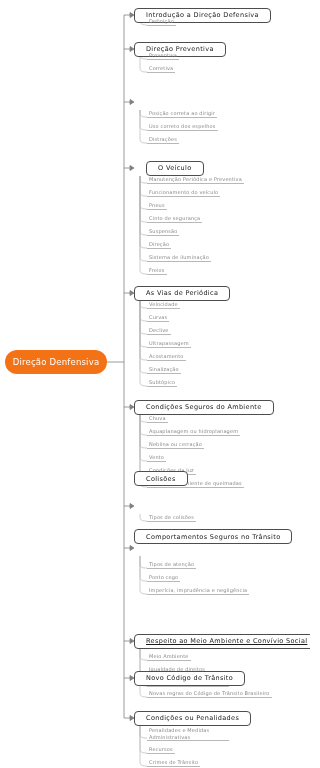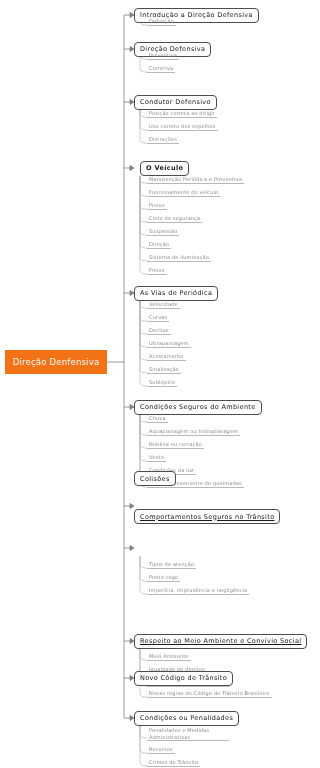--- a/index.html
+++ b/index.html
@@ -32,21 +32,21 @@
   }
 
   
   .root-node {
     position: absolute;
     left: 5px;
     top: 350px;
     width: 102px;
     height: 24px;
     background: #F47216;
-    border-radius: 0;
+    border-radius: 12px;
     color: #ffffff;
     font-size: 8.5px;
     letter-spacing: 0.2px;
     display: flex;
     align-items: center;
     justify-content: center;
     box-sizing: border-box;
     white-space: nowrap;
   }
 
@@ -56,21 +56,21 @@
     box-sizing: border-box;
     border: 1px solid #4d4d4d;
     border-radius: 4px;
     background: #ffffff;
     color: #1a1a1a;
     font-size: 6.5px;
     letter-spacing: 0.35px;
     height: 15px;
     display: flex;
     align-items: center;
-    padding: 0 5px;
+    padding: 0 11px;
     white-space: nowrap;
   }
 
   
   .l2-node {
     position: absolute;
     box-sizing: border-box;
     color: #8a8a8a;
     font-size: 5px;
     letter-spacing: 0.15px;
@@ -179,30 +179,29 @@
       <path d="M140,726 L140,749 Q140,753 145,753 L147,753"></path>
       <path d="M140,726 L140,762 Q140,766 145,766 L147,766"></path>
     </g>
   </svg>
 
   <div class="root-node">Direção Denfensiva</div>
 
   <div class="l1-node" style="left:134px; top:7.5px;">Introdução a Direção Defensiva</div>
   <div class="l2-node" style="left:147px; top:17px;">Definição</div>
 
-  <div class="l1-node" style="left:134px; top:41.5px;">Direção Defensiva</div>
+  <div class="l1-node" style="left:134px; top:41.5px;">Direção Preventiva</div>
   <div class="l2-node" style="left:147px; top:51px;">Preventiva</div>
   <div class="l2-node" style="left:147px; top:64px;">Corretiva</div>
 
-  <div class="l1-node" style="left:134px; top:94.5px;">Condutor Defensivo</div>
   <div class="l2-node" style="left:147px; top:109px;">Posição correta ao dirigir</div>
   <div class="l2-node" style="left:147px; top:122px;">Uso correto dos espelhos</div>
   <div class="l2-node" style="left:147px; top:135px;">Distrações</div>
 
-  <div class="l1-node" style="left:140px; top:160.5px;font-weight:bold;">O Veículo</div>
+  <div class="l1-node" style="left:146px; top:160.5px;">O Veículo</div>
   <div class="l2-node" style="left:147px; top:175px;">Manutenção Periódica e Preventiva</div>
   <div class="l2-node" style="left:147px; top:188px;">Funcionamento do veículo</div>
   <div class="l2-node" style="left:147px; top:201px;">Pneus</div>
   <div class="l2-node" style="left:147px; top:214px;">Cinto de segurança</div>
   <div class="l2-node" style="left:147px; top:227px;">Suspensão</div>
   <div class="l2-node" style="left:147px; top:240px;">Direção</div>
   <div class="l2-node" style="left:147px; top:253px;">Sistema de iluminação</div>
   <div class="l2-node" style="left:147px; top:266px;">Freios</div>
 
   <div class="l1-node" style="left:134px; top:285.5px;">As Vias de Periódica</div>
@@ -218,21 +217,21 @@
   <div class="l2-node" style="left:147px; top:414px;">Chuva</div>
   <div class="l2-node" style="left:147px; top:427px;">Aquaplanagem ou hidroplanagem</div>
   <div class="l2-node" style="left:147px; top:440px;">Neblina ou cerração</div>
   <div class="l2-node" style="left:147px; top:453px;">Vento</div>
   <div class="l2-node" style="left:147px; top:466px;">Condições da luz</div>
   <div class="l2-node" style="left:147px; top:479px;">Fumaça proveniente de queimadas</div>
 
   <div class="l1-node" style="left:134px; top:471px;">Colisões</div>
   <div class="l2-node" style="left:147px; top:513px;">Tipos de colisões</div>
 
-  <div class="l1-node" style="left:134px; top:509px;text-decoration:underline;">Comportamentos Seguros no Trânsito</div>
+  <div class="l1-node" style="left:134px; top:529px;">Comportamentos Seguros no Trânsito</div>
   <div class="l2-node" style="left:147px; top:560px;">Tipos de atenção</div>
   <div class="l2-node" style="left:147px; top:573px;">Ponto cego</div>
   <div class="l2-node" style="left:147px; top:586px;">Imperícia, imprudência e negligência</div>
 
   <div class="l1-node" style="left:134px; top:633.5px;text-decoration:underline;">Respeito ao Meio Ambiente e Convívio Social</div>
   <div class="l2-node" style="left:147px; top:652px;">Meio Ambiente</div>
   <div class="l2-node" style="left:147px; top:665px;">Igualdade de direitos</div>
   <div class="l2-node" style="left:147px; top:678px;">Dignidade da pessoa humana</div>
 
   <div class="l1-node" style="left:134px; top:670.5px;">Novo Código de Trânsito</div>

